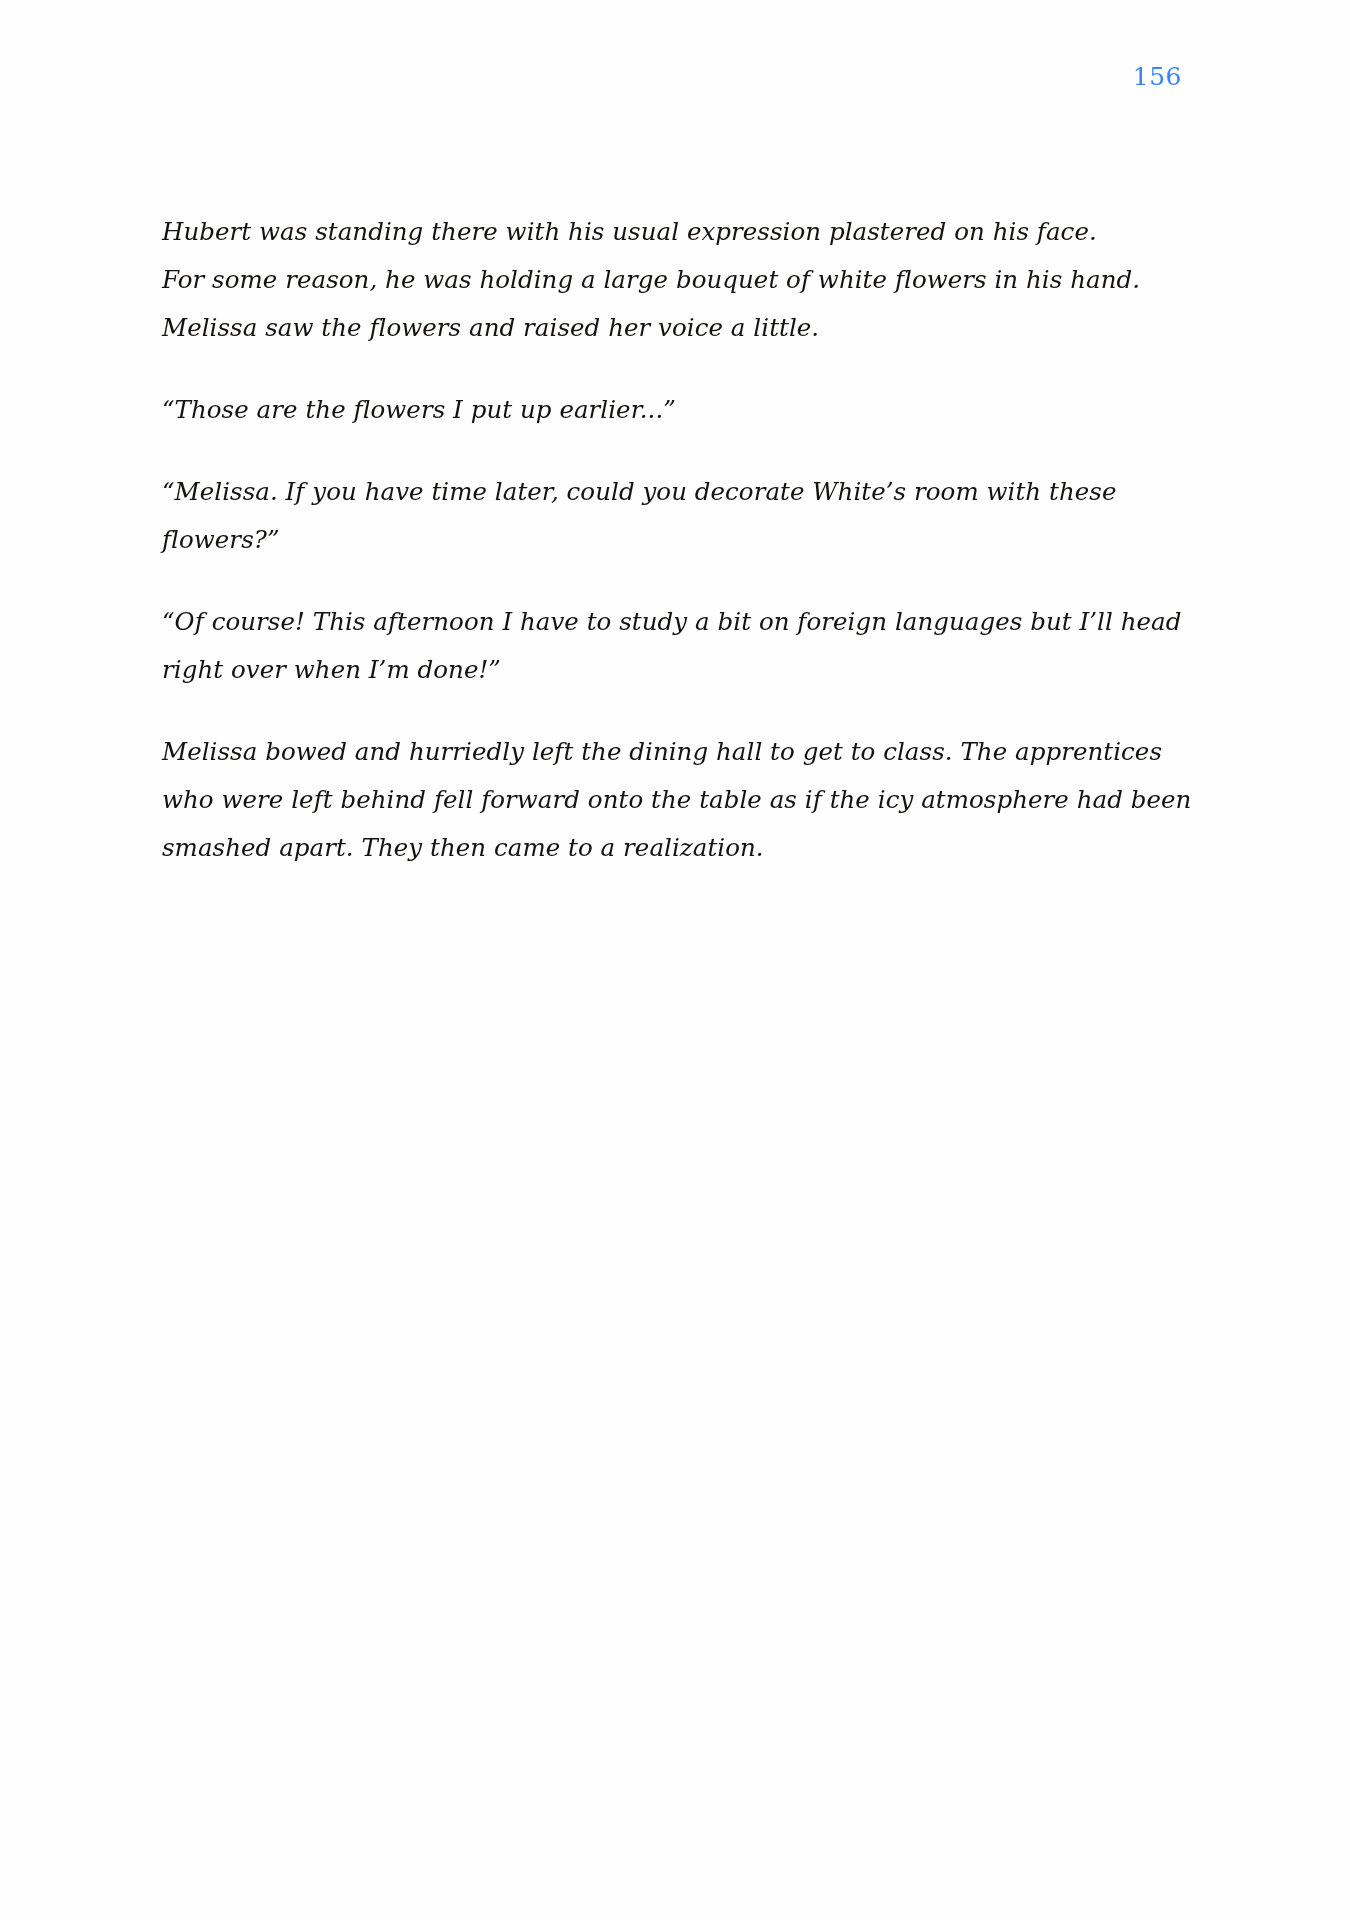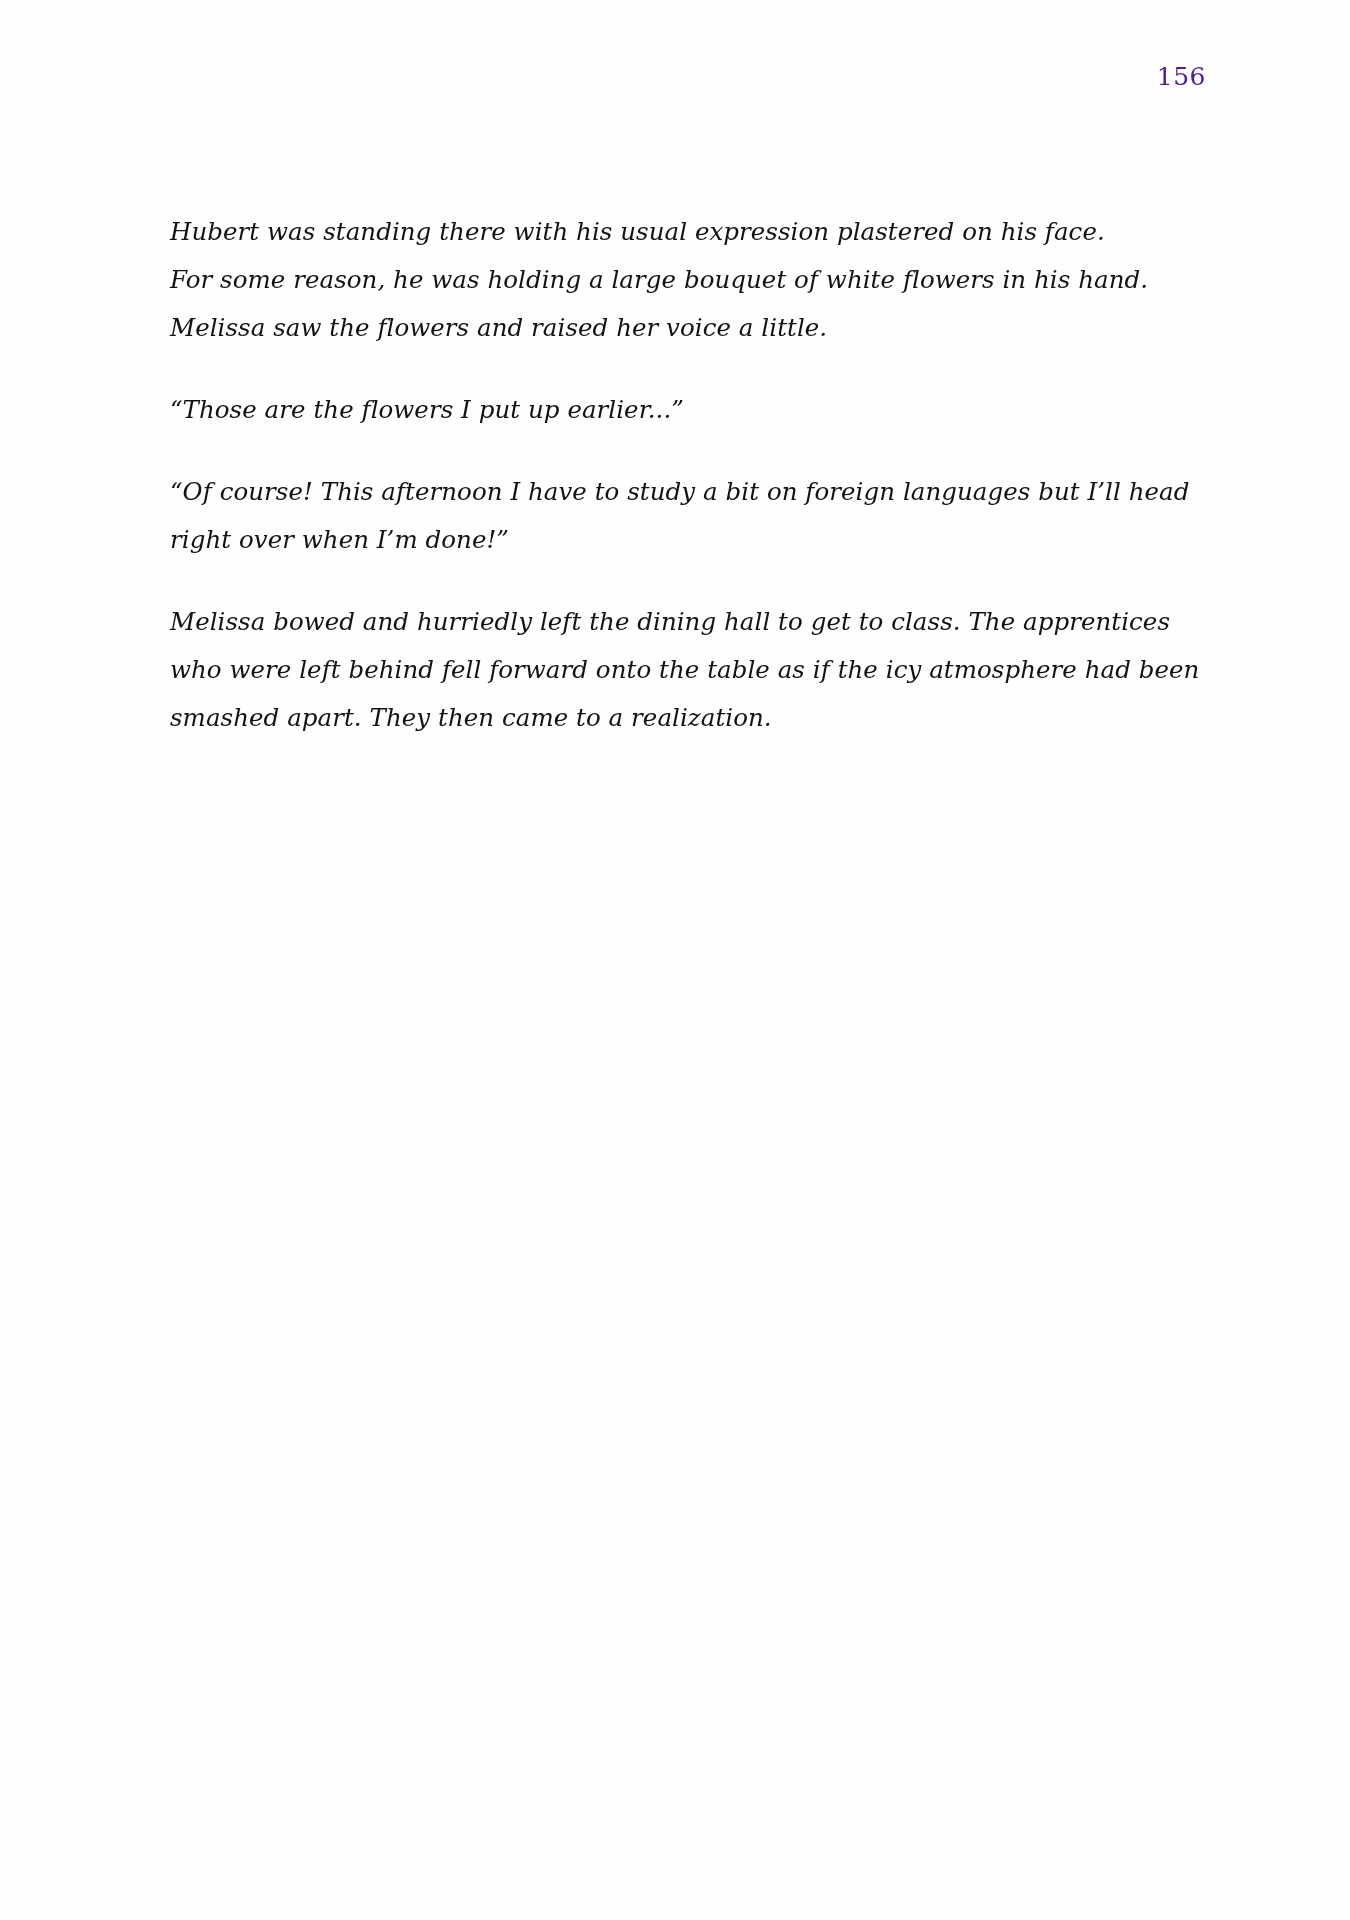--- a/index.html
+++ b/index.html
@@ -16,38 +16,38 @@
     overflow: hidden;
   }
   .page {
     position: absolute;
     inset: 0;
     background: #fefefe;
   }
   .page-number {
     position: absolute;
     top: 62px;
-    right: 144px;
+    right: 168px;
     font-family: "DejaVu Serif", "Liberation Serif", serif;
     font-size: 25px;
     letter-spacing: 0.5px;
-    color: #4c1d95;
+    color: #3b82f6;
   }
   .content {
     position: absolute;
     left: 162px;
     right: 150px;
     top: 208px;
   }
   .para {
     font-family: "DejaVu Serif", "Liberation Serif", serif;
     font-size: 24.5px;
     line-height: 48px;
     color: #15120f;
-    margin: 0 0 34px 8px;
+    margin: 0 0 34px 0;
     text-align: left;
     white-space: pre-line;
     letter-spacing: 0.05px;
     font-style: italic;
   }
   .para:last-child {
     margin-bottom: 0;
     font-style: italic;
   }
   .para.block-lines {
@@ -59,17 +59,18 @@
 
 <div class="page">
 
   <div class="page-number">156</div>
 
   <div class="content">
     <p class="para block-lines">Hubert was standing there with his usual expression plastered on his face.
 For some reason, he was holding a large bouquet of white flowers in his hand.
 Melissa saw the flowers and raised her voice a little.</p>
     <p class="para">“Those are the flowers I put up earlier...”</p>
+    <p class="para">“Melissa. If you have time later, could you decorate White’s room with these flowers?”</p>
     <p class="para">“Of course! This afternoon I have to study a bit on foreign languages but I’ll head right over when I’m done!”</p>
     <p class="para">Melissa bowed and hurriedly left the dining hall to get to class. The apprentices who were left behind fell forward onto the table as if the icy atmosphere had been smashed apart. They then came to a realization.</p>
   </div>
 
 </div>
 
 </body></html>

